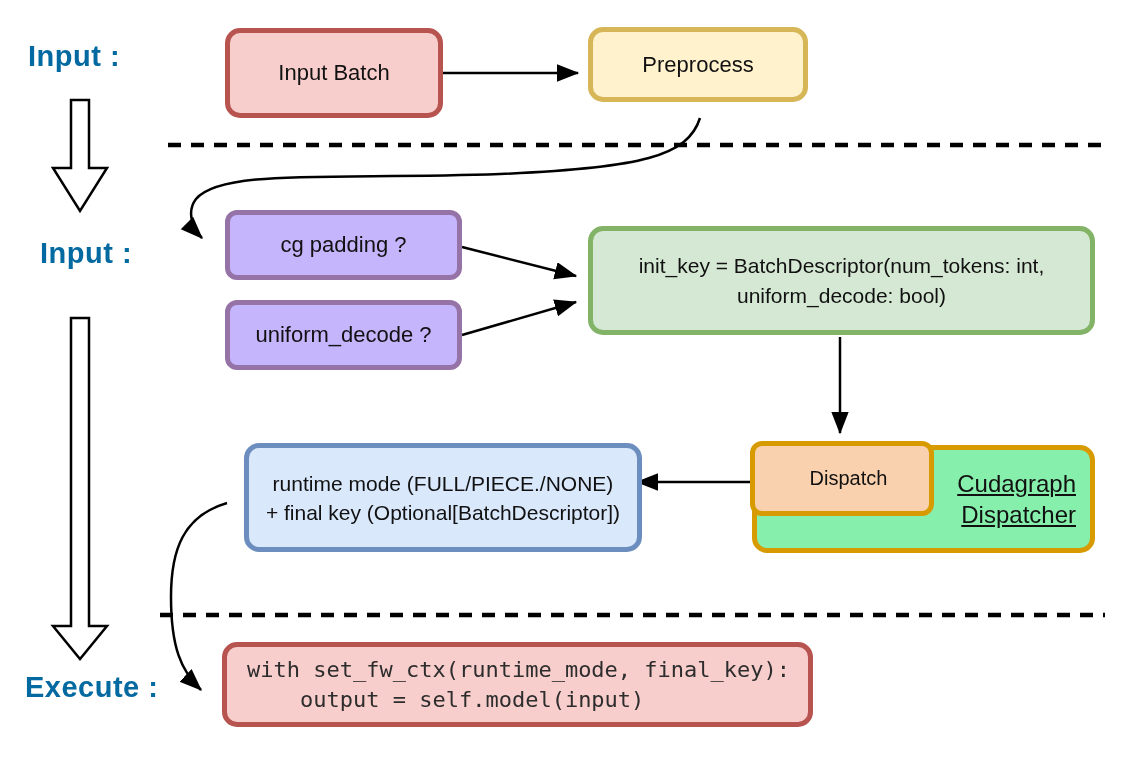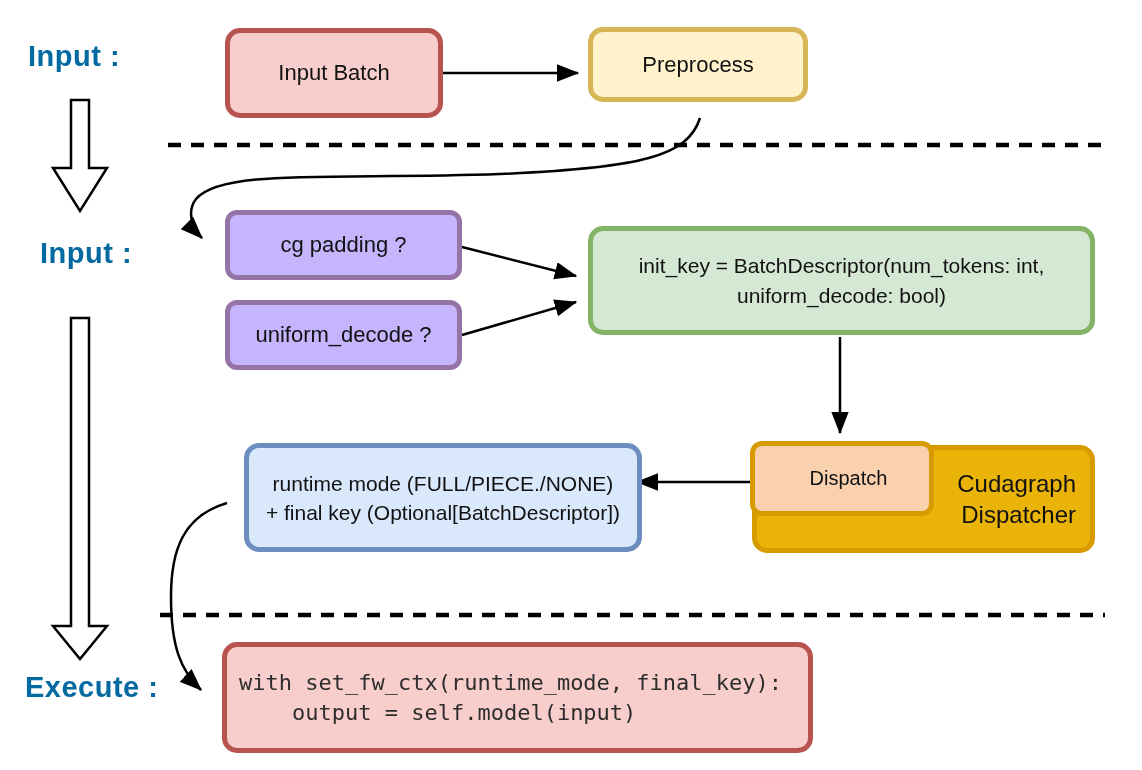--- a/index.html
+++ b/index.html
@@ -14,34 +14,34 @@
   }
   .node .ln{white-space:pre;}
   .stage-label{
     position:absolute;font-weight:bold;font-size:29px;letter-spacing:0.5px;color:#0369a1;white-space:pre;
   }
   .pink  {background:#f8cecc;border-color:#b85450;}
   .yellow{background:#fff2cc;border-color:#d6b656;}
   .purple{background:#c4b5fd;border-color:#9673a6;}
   .green {background:#d5e8d4;border-color:#82b366;}
   .blue  {background:#dae8fc;border-color:#6c8ebf;margin-left:17px;}
-  .orange-light{background:#eab308;border-color:#d79b00;}
+  .orange-light{background:#86efac;border-color:#d79b00;text-decoration:underline;}
   .orange-dark {background:#fad1ae;border-color:#d79b00;padding-left:13px;}
   #node-input-batch{left:225px;top:28px;width:218px;height:90px;font-size:22px;}
   #node-preprocess {left:588px;top:27px;width:220px;height:75px;font-size:22px;}
   #node-cg-padding {left:225px;top:210px;width:237px;height:70px;font-size:22px;border-radius:12px;}
   #node-uniform-decode{left:225px;top:300px;width:237px;height:70px;font-size:22px;border-radius:12px;}
   #node-init-key{left:588px;top:226px;width:507px;height:109px;font-size:21px;line-height:30px;}
   #node-dispatcher{left:752px;top:445px;width:343px;height:108px;font-size:24px;line-height:31px;
     align-items:flex-end;padding-right:14px;}
   #node-dispatch{left:750px;top:441px;width:184px;height:75px;font-size:20px;border-radius:12px;z-index:3;}
   #node-runtime{left:227px;top:443px;width:398px;height:109px;font-size:21px;line-height:29px;}
-  #node-execute-code{left:222px;top:642px;width:591px;height:111px;align-items:flex-start;
+  #node-execute-code{left:222px;top:642px;width:591px;height:85px;align-items:flex-start;
     font-family:"DejaVu Sans Mono",monospace;font-size:22px;line-height:30px;color:#2d2d2d;
-    padding-left:12px;text-align:left;}
+    padding-left:20px;text-align:left;}
 </style>
 </head>
 <body>
 
 <div id="canvas">
 
   <svg id="connectors" viewBox="0 0 1142 770" xmlns="http://www.w3.org/2000/svg">
     <defs>
       <marker id="ah" markerWidth="11" markerHeight="9" refX="8.5" refY="3.5" orient="auto" markerUnits="strokeWidth">
         <path d="M0,0 L9,3.5 L0,7 z" fill="#000"></path>

